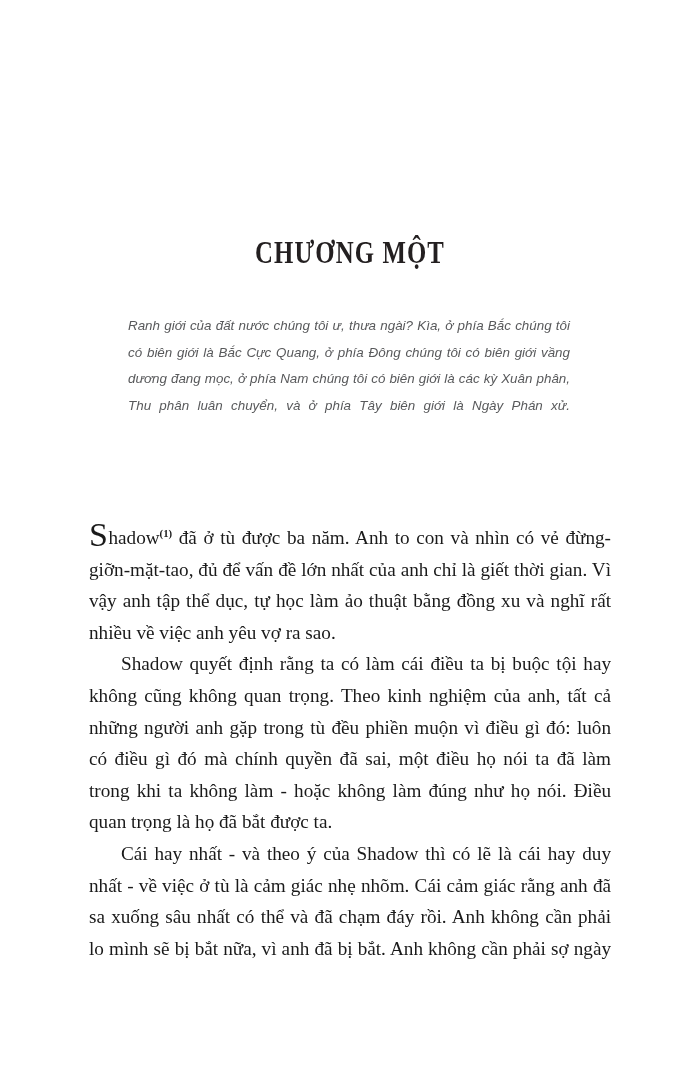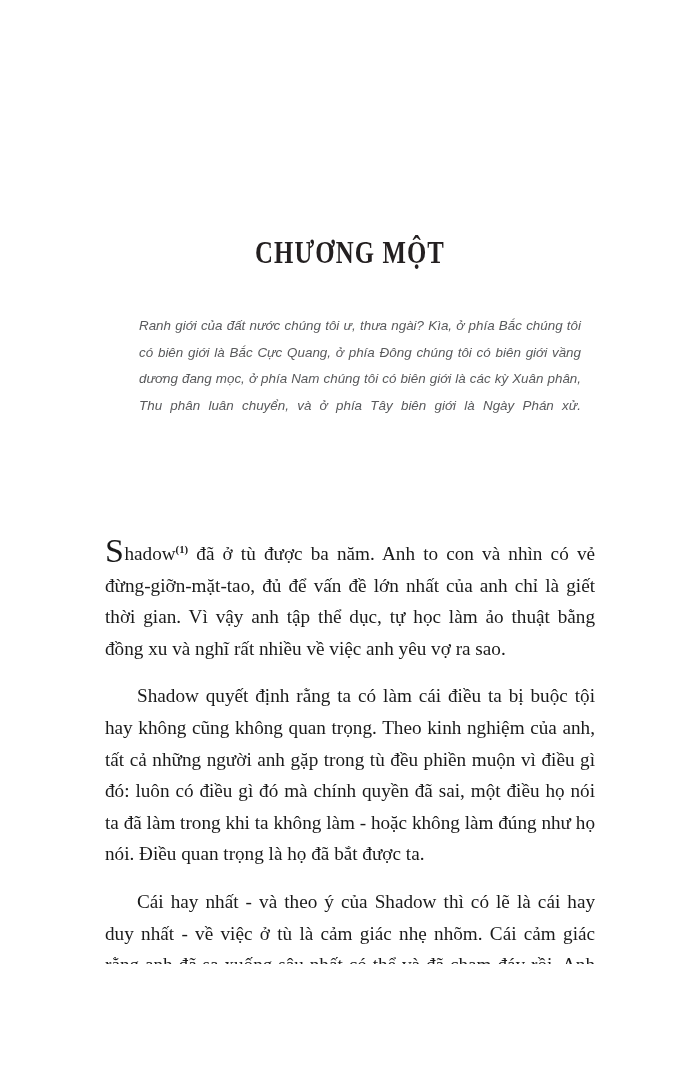--- a/index.html
+++ b/index.html
@@ -30,21 +30,21 @@
     color: #231f20;
     transform: scaleX(0.80);
     transform-origin: center top;
     line-height: 1.05;
     white-space: nowrap;
   }
 
   
   .epigraph {
     position: absolute;
-    left: 139px;
+    left: 128px;
     top: 313px;
     width: 442px;
     font-family: "Liberation Sans", "DejaVu Sans", sans-serif;
     font-style: italic;
     font-size: 13.4px;
     line-height: 26.5px;
     color: #58595b;
     text-align: justify;
     text-justify: inter-word;
   }
@@ -69,21 +69,21 @@
   .attribution i { font-style: italic; }
 
   
   .body-block {
     position: absolute;
     left: 89px;
     top: 522px;
     width: 522px;
   }
   .para {
-    margin: 16px;
+    margin: 0;
     font-size: 19.2px;
     line-height: 31.6px;
     color: #1a1a1a;
     text-align: justify;
     text-justify: inter-word;
     text-indent: 32px;
     font-family: "Liberation Serif", "DejaVu Serif", serif;
   }
   .para.first { text-indent: 0; }
   .para .dropcap {

